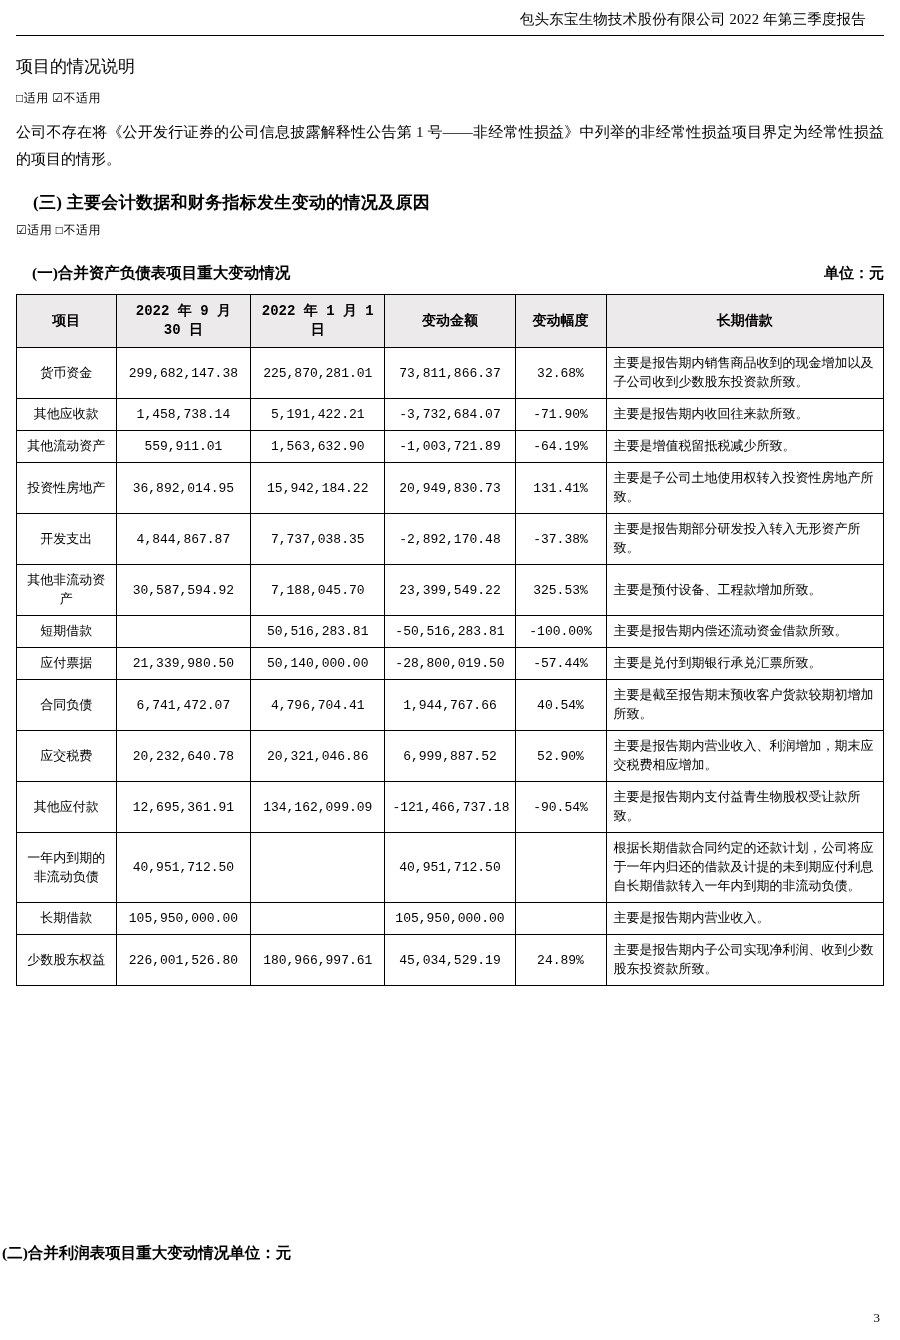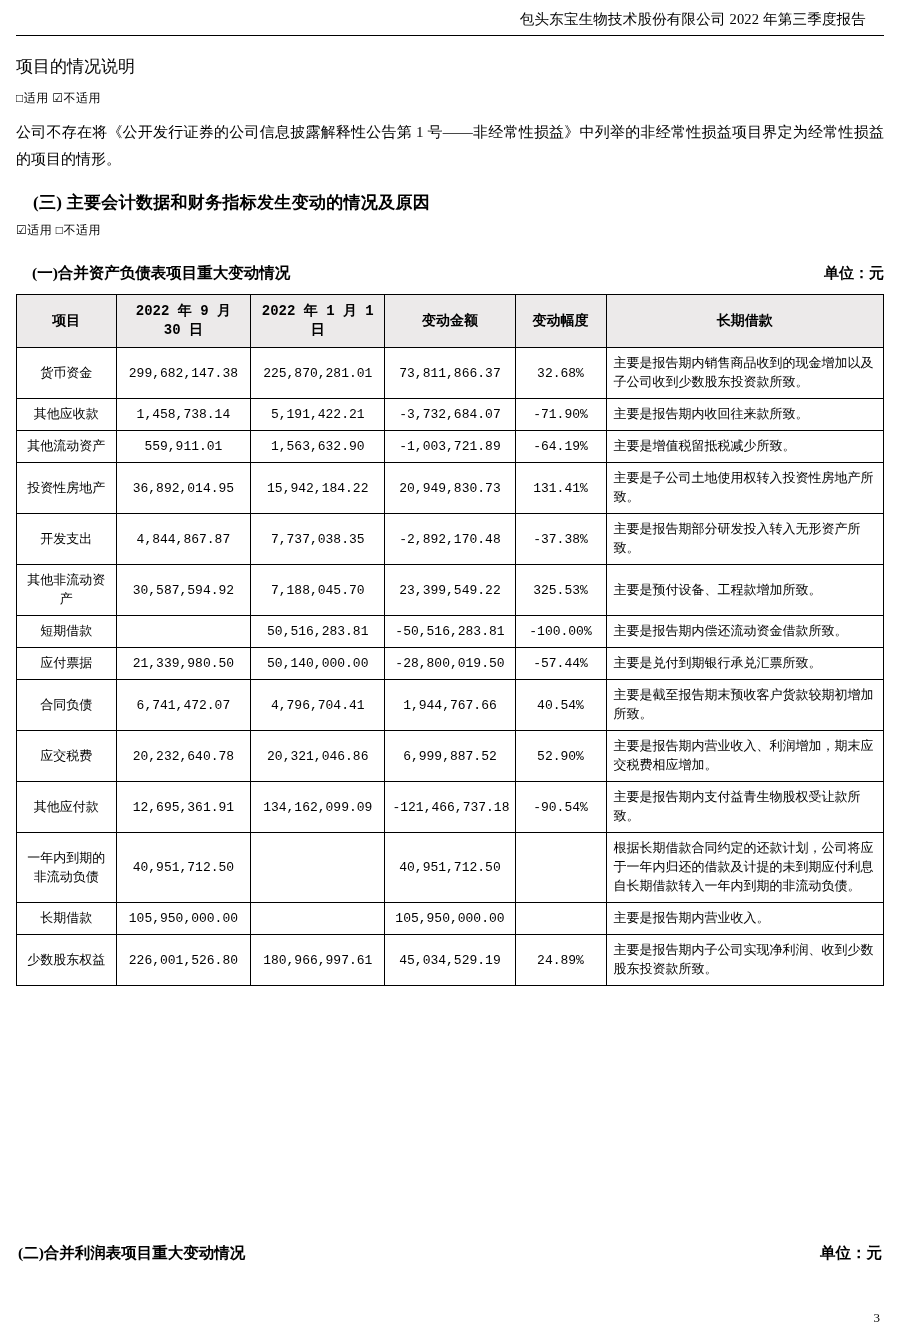--- a/index.html
+++ b/index.html
@@ -100,25 +100,25 @@
   col.w-e { width: 32%; }
   
   .page-num {
     position: absolute;
     right: 20px;
     bottom: 14px;
     font-size: 13px;
   }
   .bottom-row {
     position: absolute;
-    left: 18px;
+    left: 2px;
     right: 18px;
     bottom: 76px;
     display: flex;
-    justify-content: space-between;
+    justify-content: flex-start;
     align-items: baseline;
     font-size: 15.5px;
     font-weight: bold;
   }
 </style>
 </head>
 <body>
 
 <div class="page">
 

